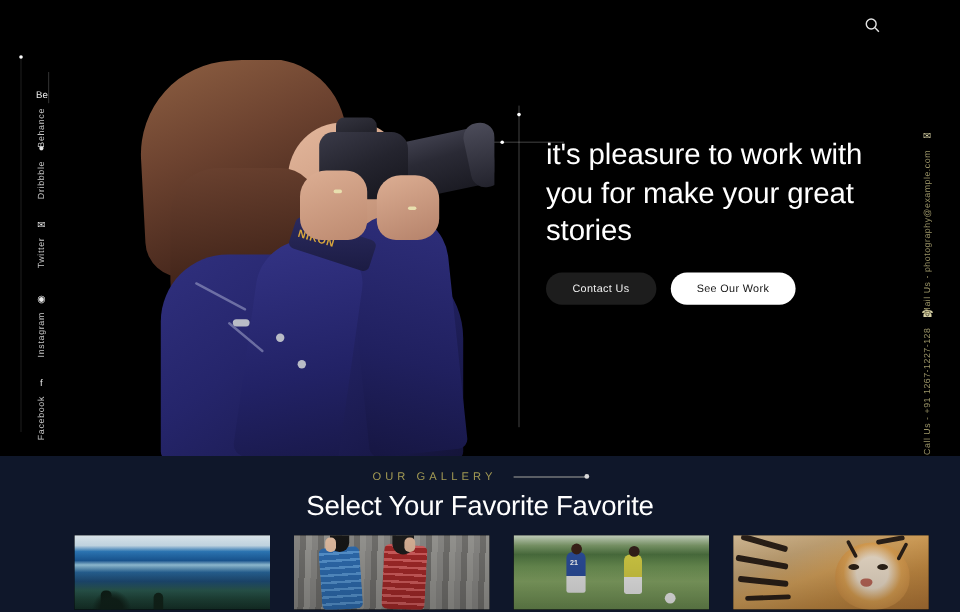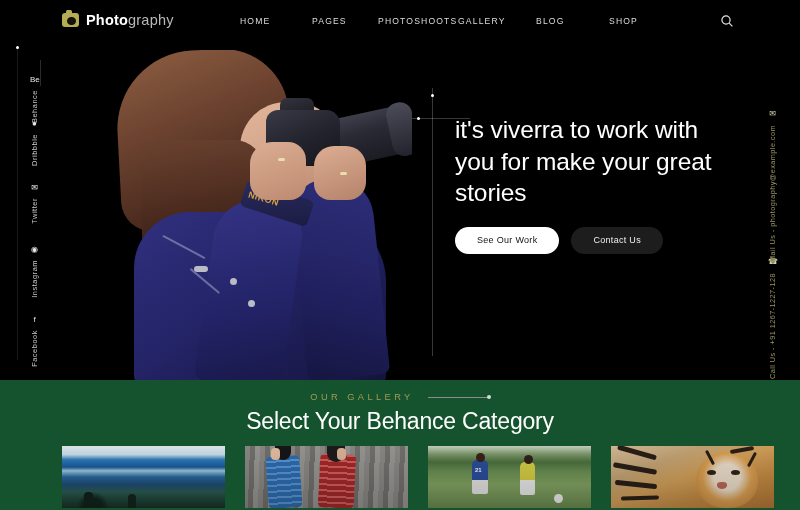--- a/index.html
+++ b/index.html
@@ -280,21 +280,21 @@
   }
   #slider-tail {
     position: absolute; left: 716px; top: 360px;
     width: 26px; height: 1px; background: #3a3a3a;
   }
 
   
   #gallery {
     position: absolute; left: 0; top: 380px;
     width: 800px; height: 130px;
-    background: #14532d;
+    background: #0f172a;
   }
   #gal-eyebrow-row {
     position: absolute; top: 12px; left: 0; width: 800px;
     display: flex; align-items: center; justify-content: center; gap: 14px;
   }
   #gal-eyebrow {
     color: #a39a54; font-size: 9.3px; letter-spacing: 3.4px;
   }
   .eyebrow-line { width: 62px; height: 1px; background: #8d8d8d; position: relative; }
   .eyebrow-line:after {
@@ -371,35 +371,21 @@
   .t4-str { position:absolute; background:#2b2018; border-radius:2px; }
 
   .shade { position:absolute; inset:0; background: linear-gradient(180deg,rgba(0,0,0,.06),rgba(0,0,0,.22)); }
 </style>
 </head>
 <body>
 
 <div id="page">
 
   <div id="header">
-    <div id="logo">
-      <span class="cam-icon"></span>
-      <span id="logo-text">
-        <span class="b">Photo</span><span class="l">graphy</span>
-      </span>
-    </div>
-
-    <nav id="nav">
-      <a href="#">HOME</a>
-      <a href="#">PAGES</a>
-      <a href="#">PHOTOSHOOTS</a>
-      <a href="#">GALLERY</a>
-      <a href="#">BLOG</a>
-      <a href="#">SHOP</a>
-    </nav>
+
 
     <div id="search-btn">
       <svg width="14" height="14" viewBox="0 0 14 14">
         <circle cx="6" cy="6" r="4.1" fill="none" stroke="#e2e2e2" stroke-width="1.2"></circle>
         <line x1="9.2" y1="9.2" x2="12.4" y2="12.4" stroke="#e2e2e2" stroke-width="1.2"></line>
       </svg>
     </div>
   </div>
 
   <div class="rail" id="rail-left">
@@ -466,45 +452,45 @@
       <div class="ph-cam-hump"></div>
       <div class="ph-lens"></div>
       <div class="ph-cam-body"></div>
       <div class="ph-hand-l"></div>
       <div class="ph-hand-r"></div>
       <div class="ph-ring" style="left:196px; top:108px;"></div>
       <div class="ph-ring" style="left:258px; top:122px;"></div>
     </div>
 
     <div id="hero-copy">
-      <h1 id="hero-title">it's viverra to work with you for make your great stories</h1>
+      <h1 id="hero-title">it's pleasure to work with you for make your great stories</h1>
       <div id="hero-btns">
+        <button class="btn btn-dark">Contact Us</button>
         <button class="btn btn-light">See Our Work</button>
-        <button class="btn btn-dark">Contact Us</button>
       </div>
     </div>
 
     <div id="slider-nav">
       <span class="sl-num">01</span>
       <span class="sl-dash"></span>
       <span class="sl-num on">02</span>
       <span class="sl-dash"></span>
       <span class="sl-num">03</span>
       <button class="sl-arrow">‹</button>
       <button class="sl-arrow" style="margin-left:2px">›</button>
     </div>
     <div id="slider-tail"></div>
   </div>
 
   <div id="gallery">
     <div id="gal-eyebrow-row">
       <span id="gal-eyebrow">OUR GALLERY</span>
       <span class="eyebrow-line"></span>
     </div>
-    <h2 id="gal-title">Select Your Behance Category</h2>
+    <h2 id="gal-title">Select Your Favorite Favorite</h2>
 
     <div id="gal-grid">
       <div class="gal-card">
         <div class="gal-img t1">
           <div class="t1-p1"></div>
           <div class="t1-p2"></div>
         </div>
         <div class="shade"></div>
       </div>
 

